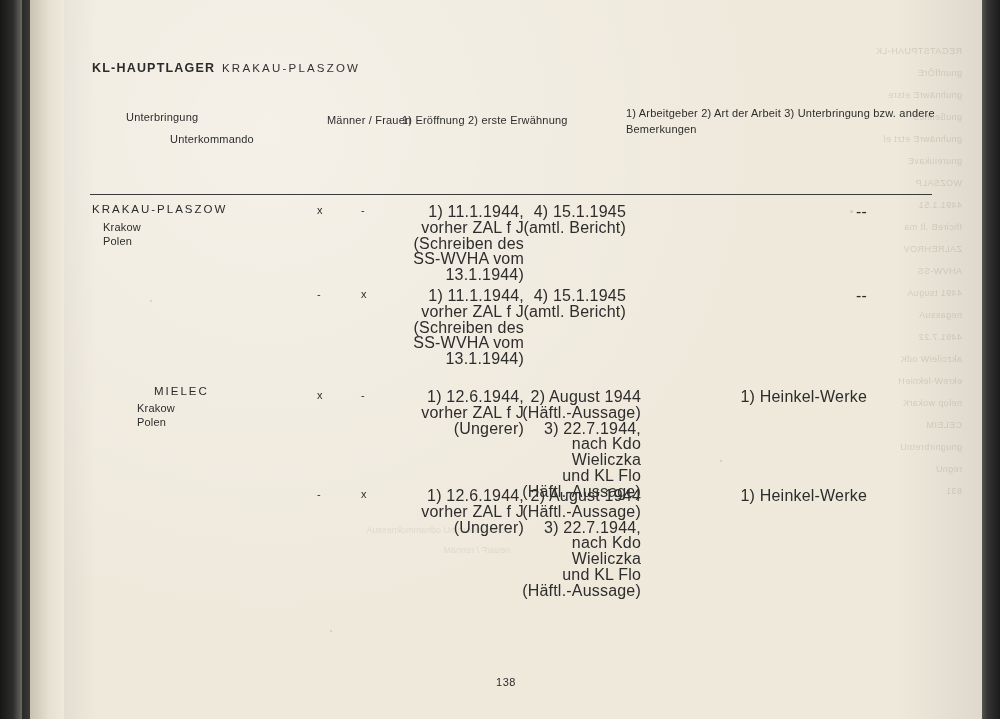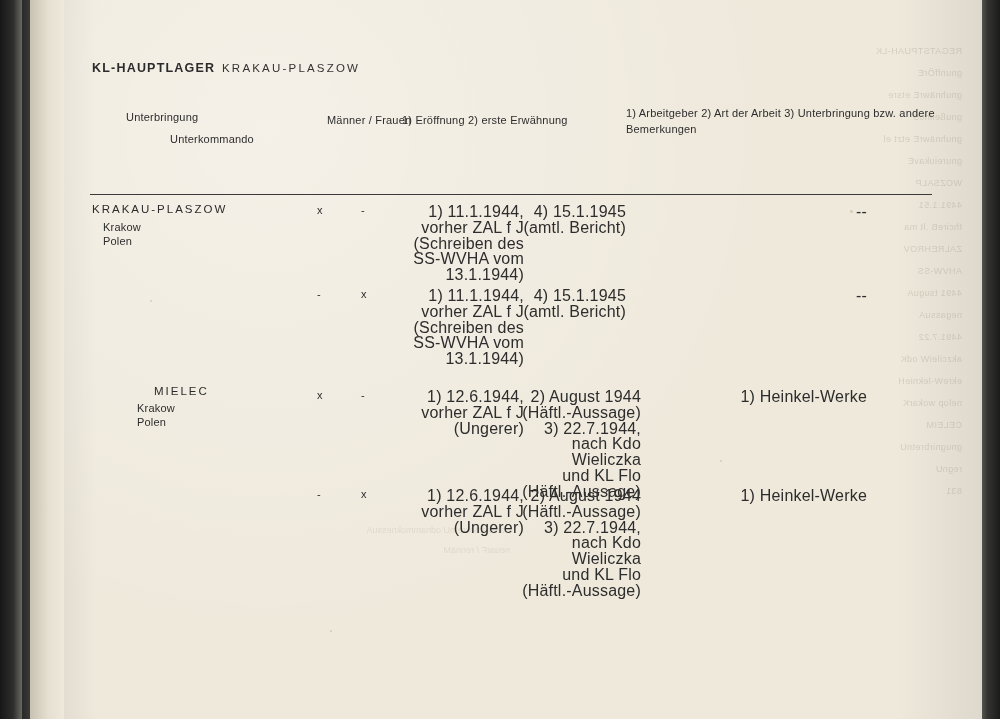--- a/index.html
+++ b/index.html
@@ -281,16 +281,17 @@
      vorher ZAL f J
      (Ungerer)</div>
       <div class="cell" style="left:476px; top:488px; width:135px;">2) August 1944
      (Häftl.-Aussage)
 3) 22.7.1944,
      nach Kdo Wieliczka
      und KL Flo
      (Häftl.-Aussage)</div>
       <div class="cell" style="left:597px; top:488px; width:240px;">1) Heinkel-Werke</div>
 
+      <div class="pageno">138</div>
 
     </div>
   </div>
 </div>
 
 </body></html>

